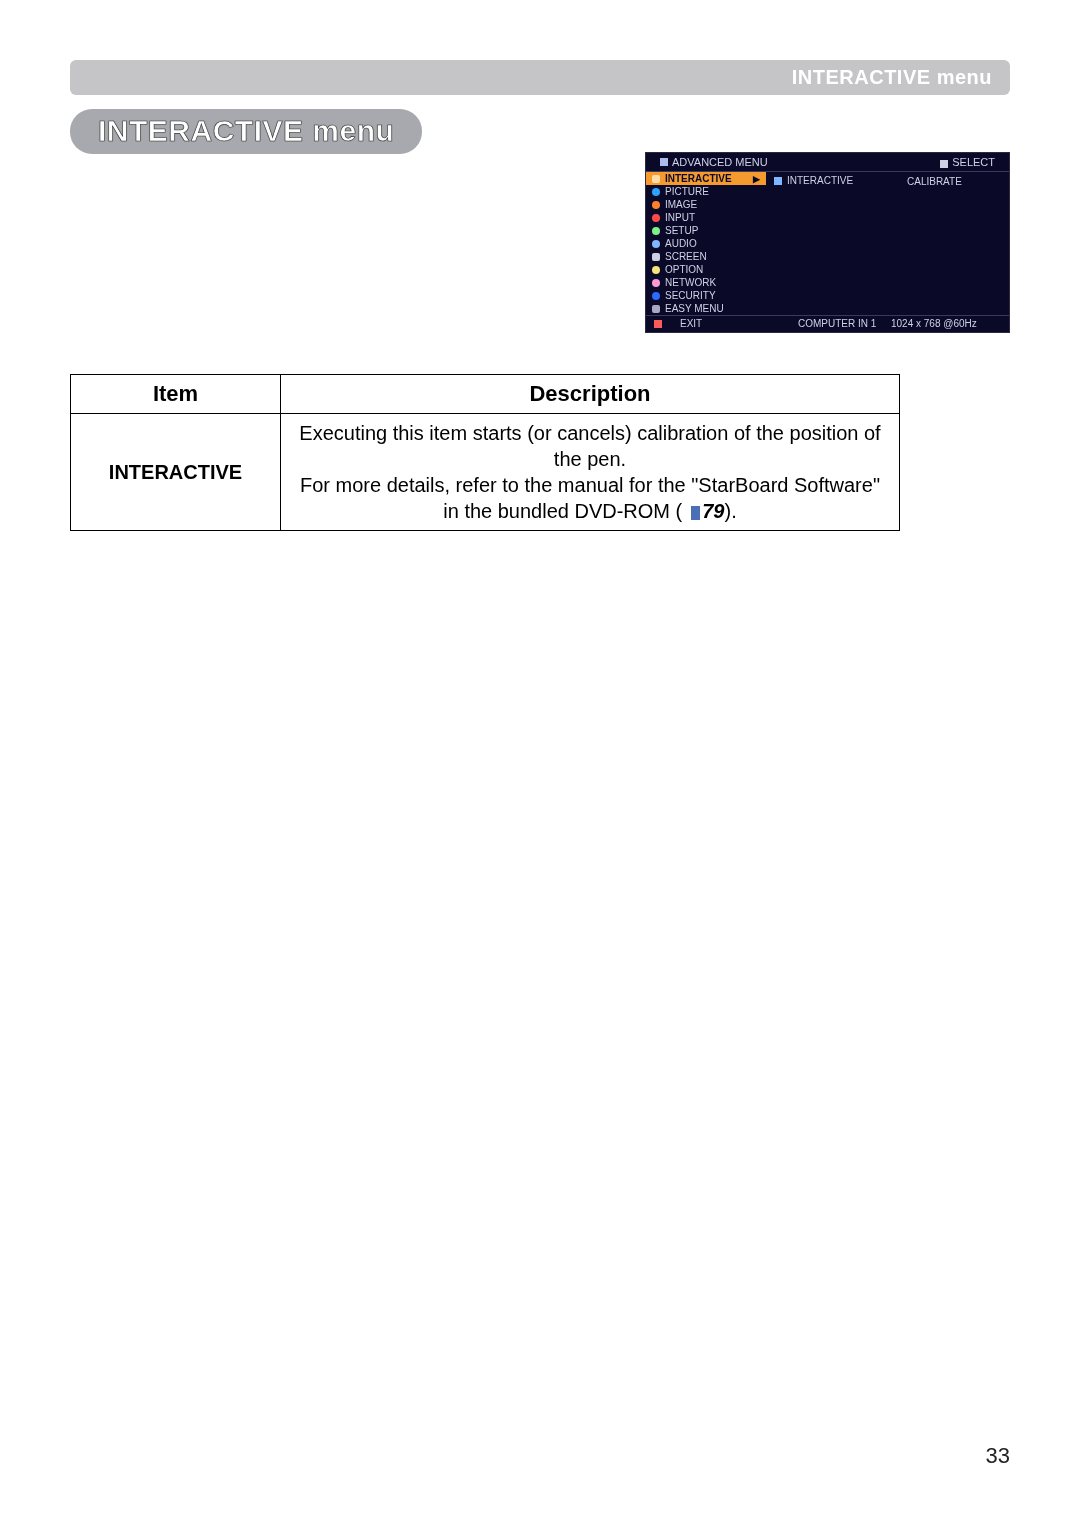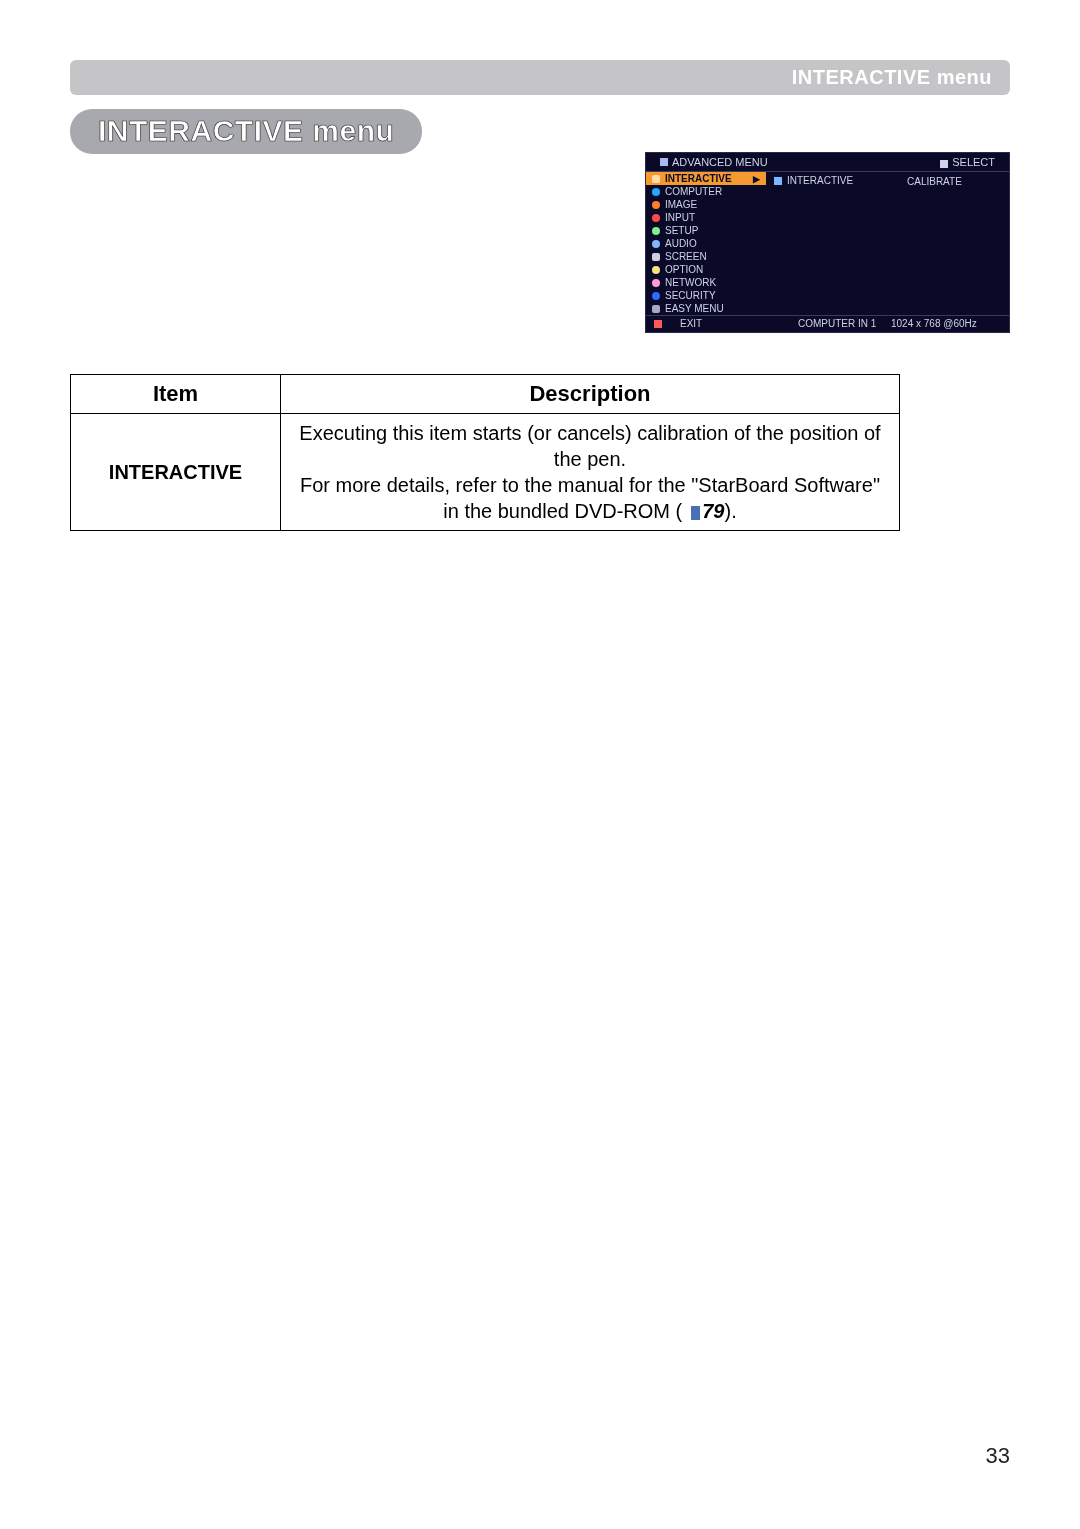--- a/index.html
+++ b/index.html
@@ -190,21 +190,21 @@
   </div>
   <div class="menu-body">
     <div class="menu-left">
       <div class="row sel">
         <span class="icon" style="background:#ffdca8;border-radius:2px;"></span>
         <span>INTERACTIVE</span>
         <span class="arrow">▶</span>
       </div>
       <div class="row">
           <span class="icon" style="background:#2aa5ff;"></span>
-          <span>COMPUTER</span>
+          <span>PICTURE</span>
         </div>
       <div class="row">
           <span class="icon" style="background:#ff7f2a;"></span>
           <span>IMAGE</span>
         </div>
       <div class="row">
           <span class="icon" style="background:#ff4a4a;"></span>
           <span>INPUT</span>
         </div>
       <div class="row">

